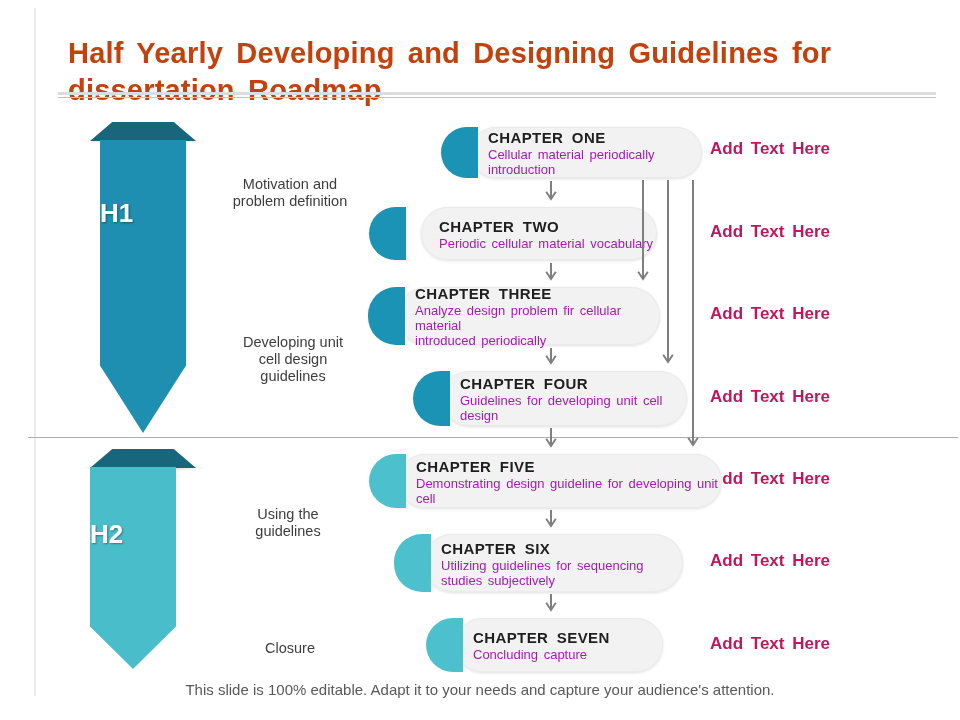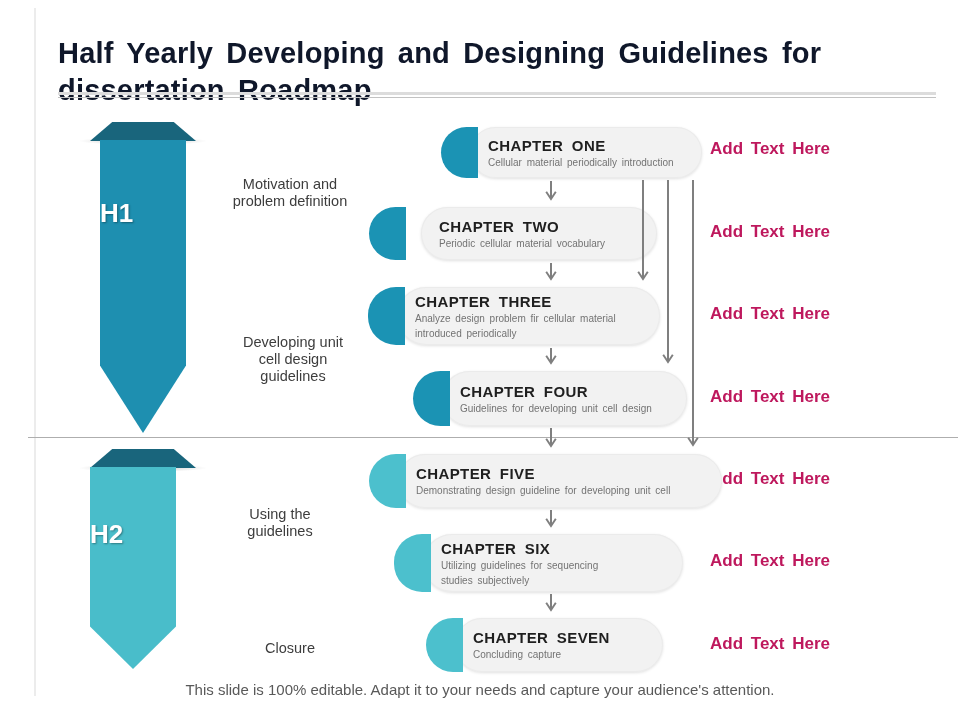--- a/index.html
+++ b/index.html
@@ -5,22 +5,22 @@
   html,body{margin:0;padding:0;background:#ffffff;}
   body{width:960px;height:720px;position:relative;overflow:hidden;
        font-family:"Liberation Sans","DejaVu Sans",sans-serif;}
   .abs{position:absolute;}
   .pre{white-space:pre-line;}
 
   
   .edge-line{left:34px;top:8px;width:2px;height:688px;background:#ececec;}
 
   
-  .title{left:58px;top:16px;width:860px;font-size:29px;line-height:37px;
-         color:#0f172a;word-spacing:5px;letter-spacing:.2px;}
+  .title{left:68px;top:16px;width:860px;font-size:29px;line-height:37px;
+         color:#c2410c;word-spacing:5px;letter-spacing:.2px;}
   .rule1{left:58px;top:92px;width:878px;height:3px;background:#dcdcdc;}
   .rule2{left:58px;top:97px;width:878px;height:1px;background:#c2c2c2;}
 
   
   .divider{left:28px;top:437px;width:930px;height:1px;background:#aeaeae;}
 
   
   .fold{width:106px;height:19px;background:#19657c;
         clip-path:polygon(21% 0,79% 0,100% 100%,0 100%);z-index:4;}
   .fold-shadow{width:130px;height:8px;
@@ -36,31 +36,31 @@
         clip-path:polygon(0 0,100% 0,100% 77%,50% 100%,0 77%);}
   .h2-fold{left:90px;top:449px;}
   .h2-shadow{left:78px;top:464px;}
   .h2-body{left:90px;top:467px;height:202px;background:#49bdca;
         clip-path:polygon(0 0,100% 0,100% 79%,50% 100%,0 79%);}
 
   
   .milestone{width:160px;text-align:center;font-size:14.5px;line-height:17px;color:#3d3d3d;}
   .m1{left:210px;top:176px;text-align:center;}
   .m2{left:213px;top:334px;}
-  .m3{left:200px;top:506px;}
+  .m3{left:208px;top:506px;}
   .m4{left:210px;top:640px;}
 
   
   .pill{background:#f2f2f2;border-radius:30px;z-index:2;
         box-shadow:0 1px 3px rgba(0,0,0,.12), inset 0 0 0 1px #ebebeb;
         display:flex;flex-direction:column;justify-content:center;
         padding-left:18px;box-sizing:border-box;}
   .pill .ct{font-size:15px;font-weight:bold;color:#1f1f1f;
         letter-spacing:.4px;word-spacing:4px;line-height:19px;}
-  .pill .cd{font-size:10px;color:#737373;line-height:15px;word-spacing:2px;}
+  .pill .cd{font-size:13px;color:#a21caf;line-height:15px;word-spacing:2px;}
   .marker{width:37px;border-radius:28px 0 0 28px;z-index:3;}
   .c-teal{background:#1b93b4;}
   .c-cyan{background:#4cc0cd;}
 
   .ch1{left:470px;top:127px;width:232px;height:51px;}  .ch1c{left:441px;top:127px;height:51px;}
   .ch2{left:421px;top:207px;width:236px;height:53px;}  .ch2c{left:369px;top:207px;height:53px;}
   .ch3{left:397px;top:287px;width:263px;height:58px;}  .ch3c{left:368px;top:287px;height:58px;}
   .ch4{left:442px;top:371px;width:245px;height:55px;}  .ch4c{left:413px;top:371px;height:55px;}
   .ch5{left:398px;top:454px;width:324px;height:54px;}  .ch5c{left:369px;top:454px;height:54px;}
   .ch6{left:423px;top:534px;width:260px;height:58px;}  .ch6c{left:394px;top:534px;height:58px;}

